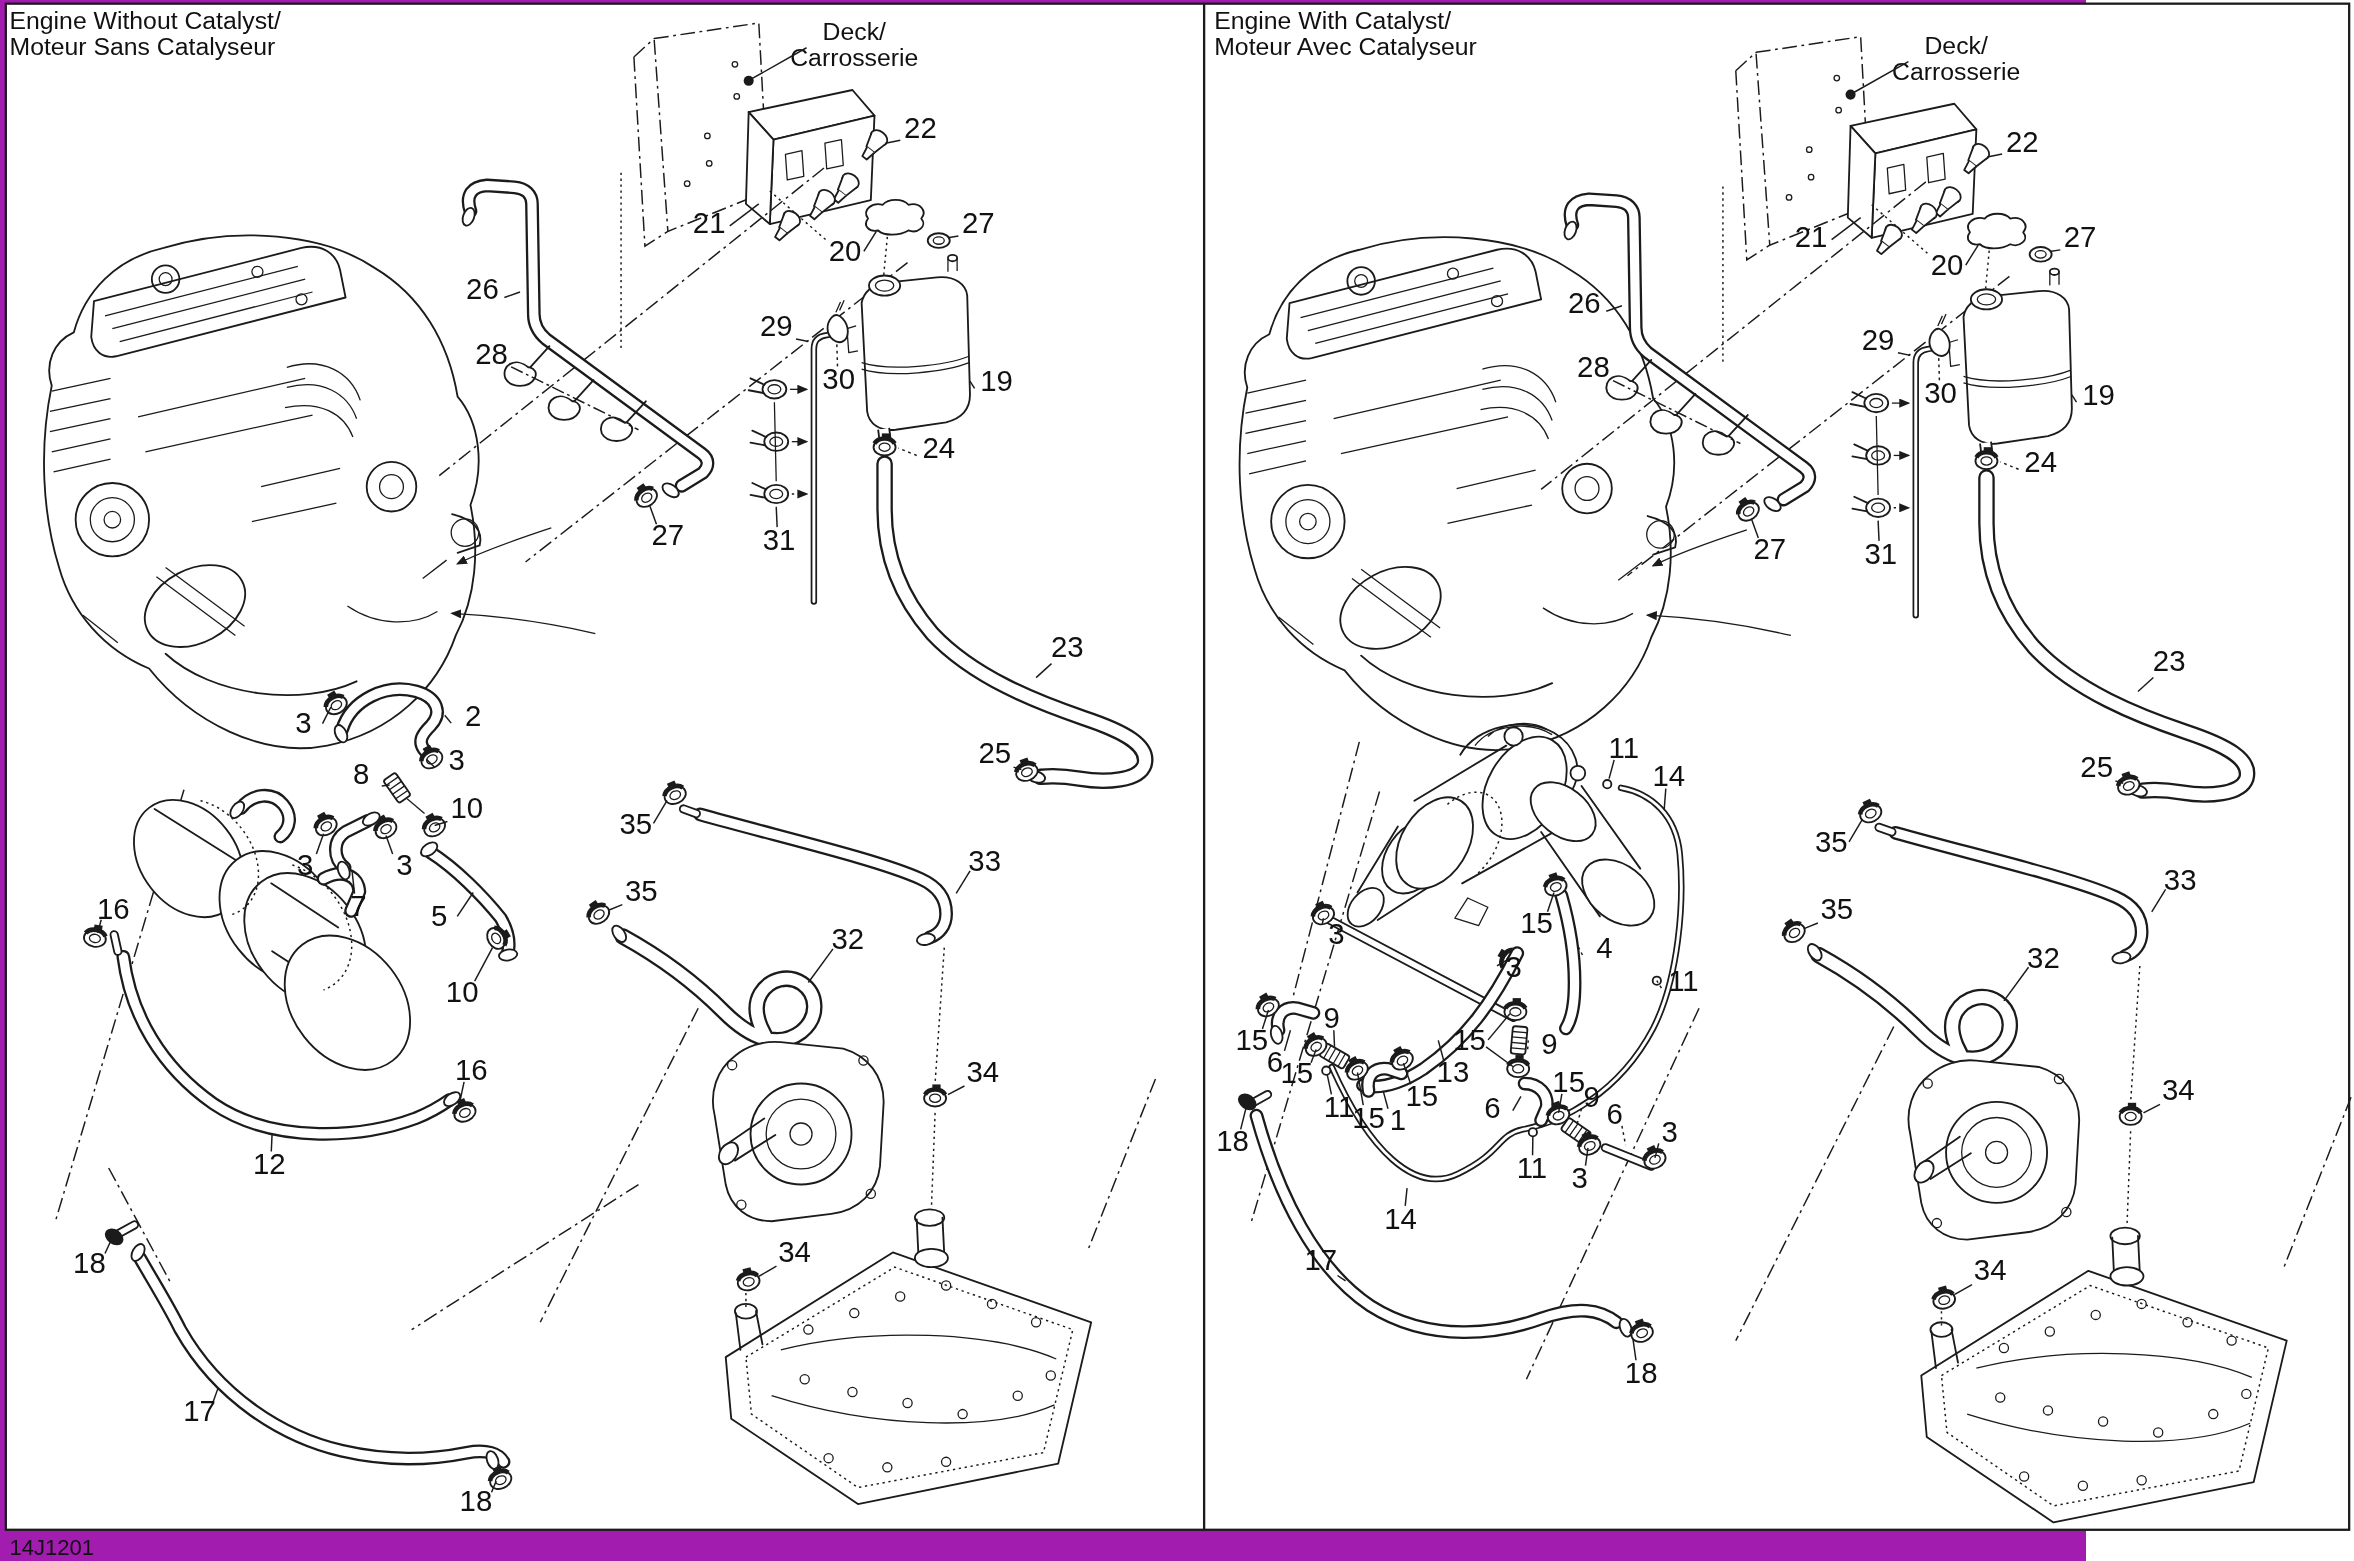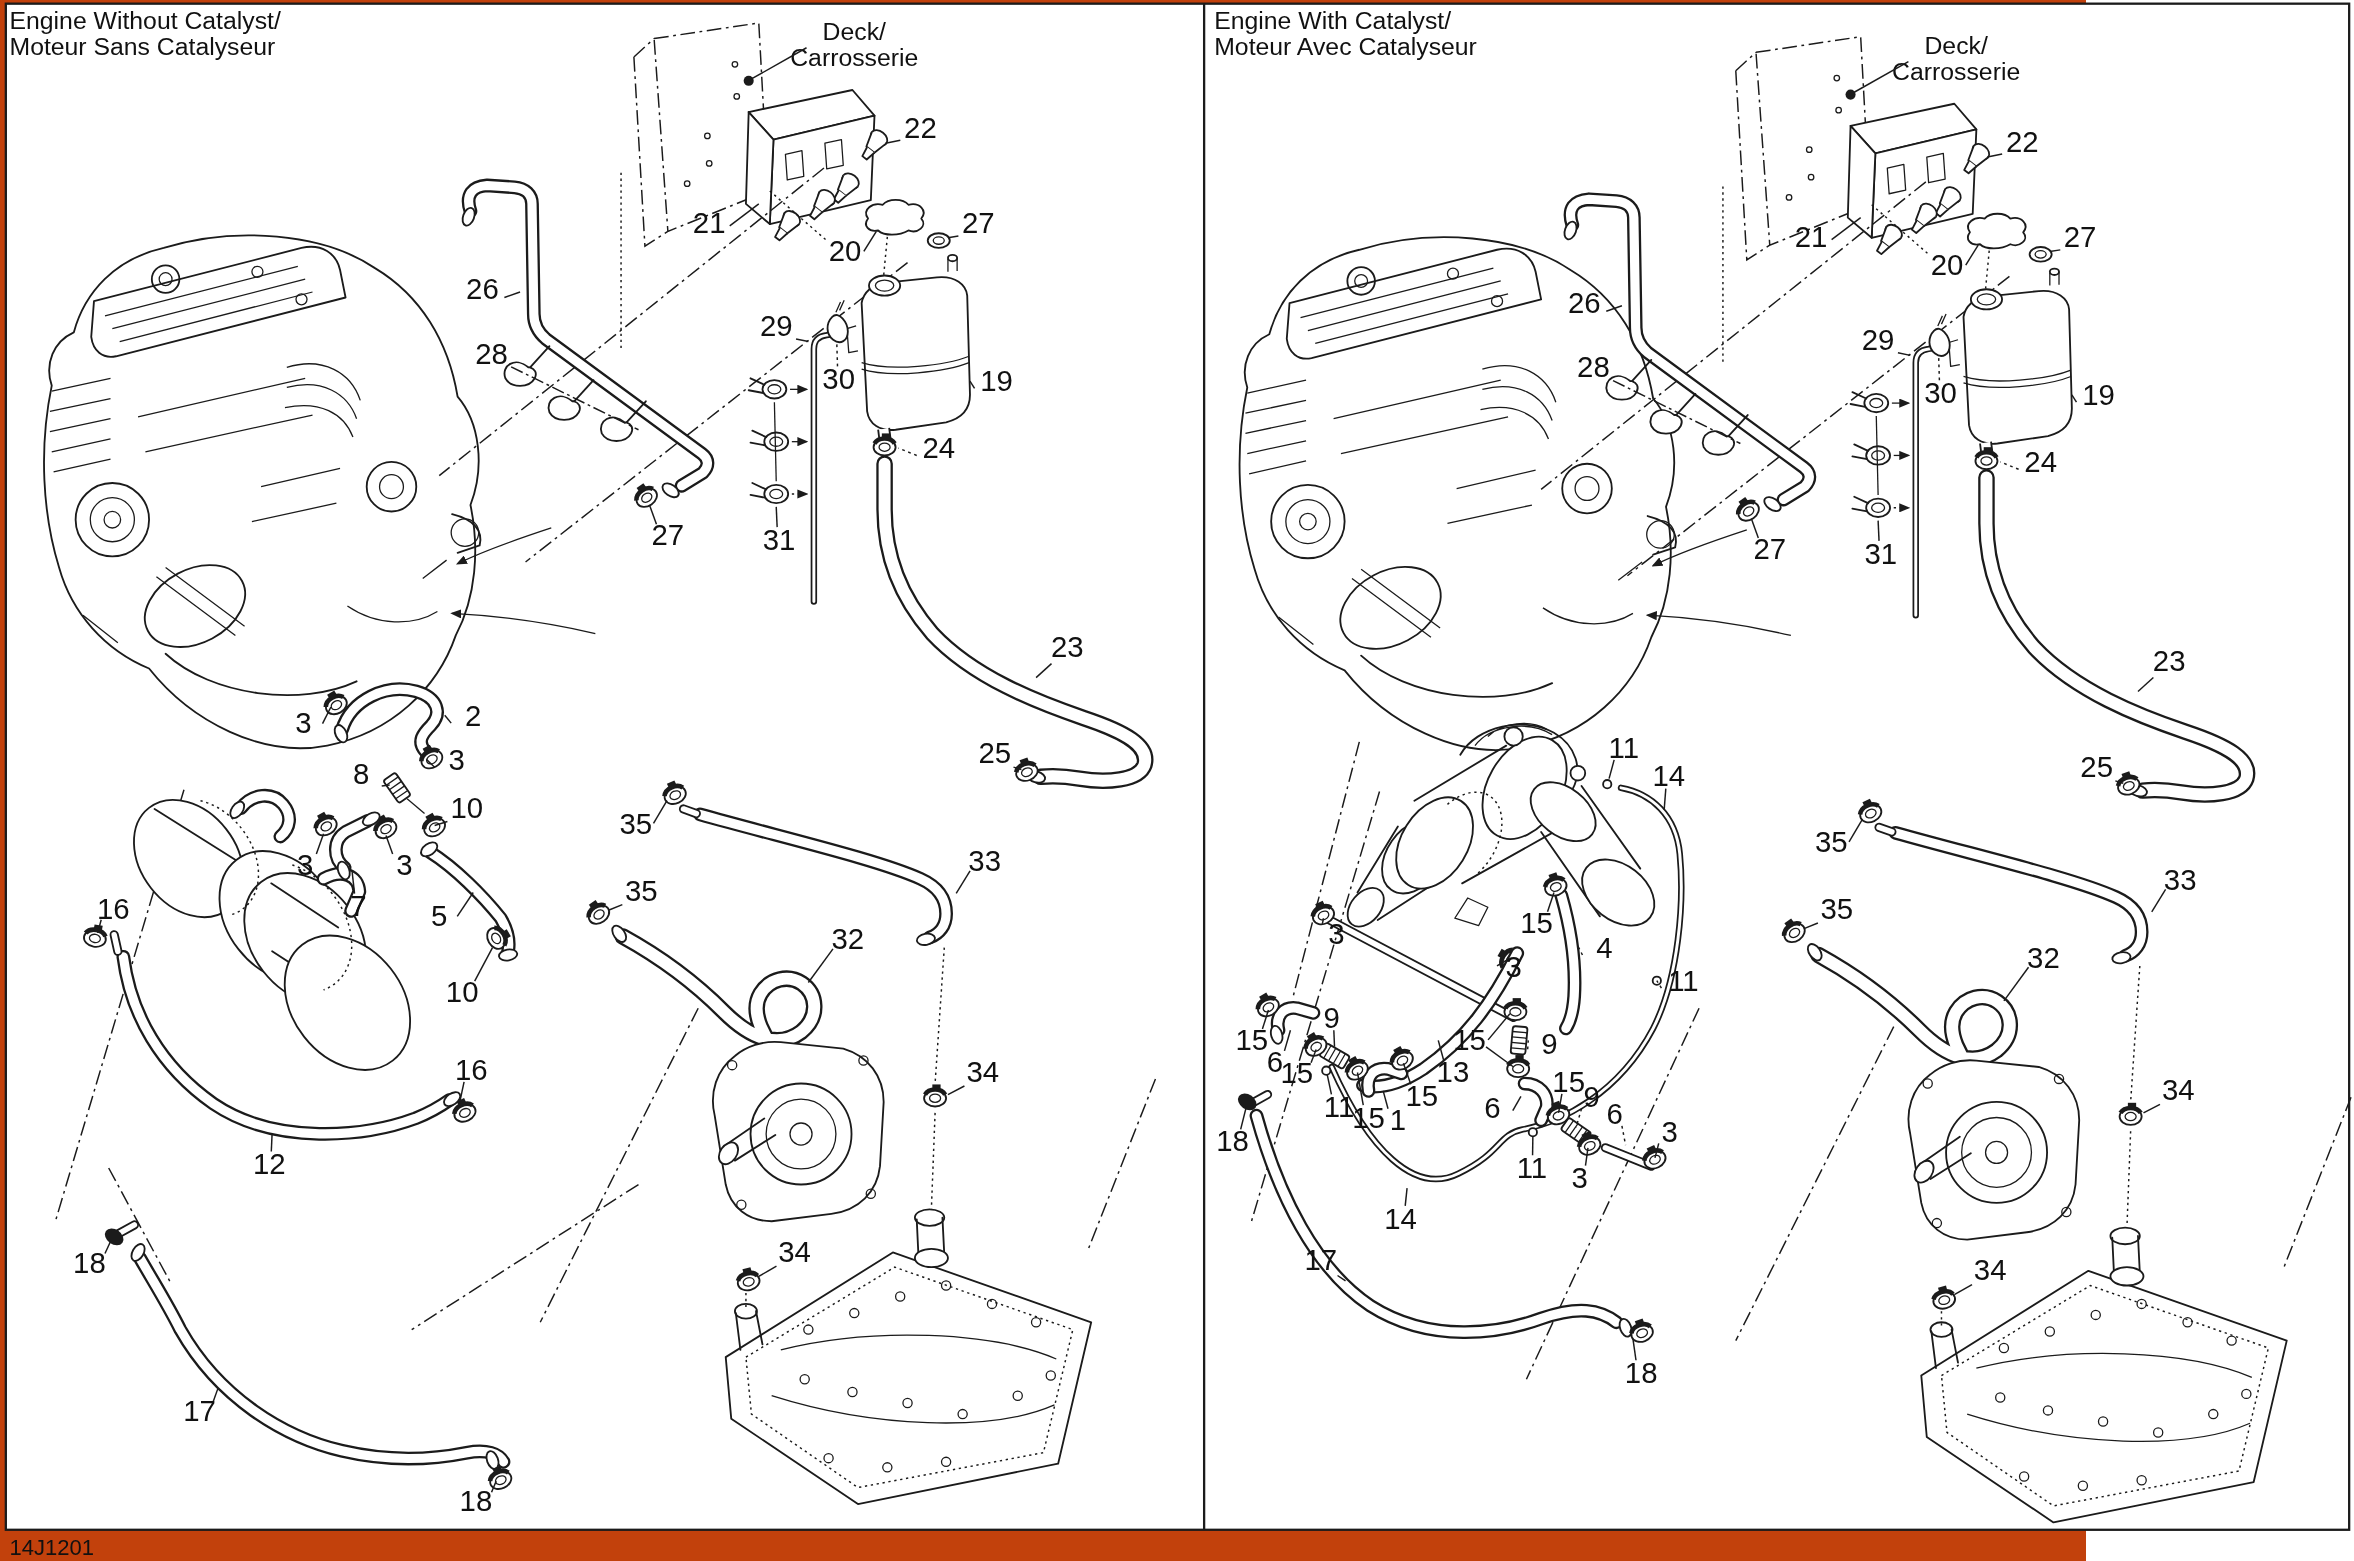--- a/index.html
+++ b/index.html
@@ -1,16 +1,16 @@
 <!DOCTYPE html>
 <html style="font-size:14.7px"><head>
 <meta charset="utf-8">
 <style>
   html,body{margin:0;padding:0;background:#fff;}
-  #stage{position:relative;width:2086px;height:1561px;background:#c2410c;font-family:"Liberation Sans",sans-serif;}
+  #stage{position:relative;width:2086px;height:1561px;background:#a21caf;font-family:"Liberation Sans",sans-serif;}
   svg{position:absolute;left:0;top:0;}
   .ln{fill:none;stroke:#1b1b1b;stroke-width:2;stroke-linejoin:round;stroke-linecap:round;}
   .lnt{fill:none;stroke:#1b1b1b;stroke-width:1.4;stroke-linejoin:round;}
   .fw{fill:#fff;stroke:#1b1b1b;stroke-width:2;stroke-linejoin:round;}
   .fb{fill:#1b1b1b;stroke:none;}
   .hose{fill:none;stroke:#1b1b1b;stroke-width:15;stroke-linejoin:round;stroke-linecap:round;}
   .hose2{fill:none;stroke:#1b1b1b;stroke-width:18;stroke-linejoin:round;stroke-linecap:round;}
   .tube{fill:none;stroke:#1b1b1b;stroke-width:10;stroke-linejoin:round;stroke-linecap:round;}
   .thin{fill:none;stroke:#1b1b1b;stroke-width:7;stroke-linejoin:round;stroke-linecap:round;}
   .inner{stroke:#fff;}

